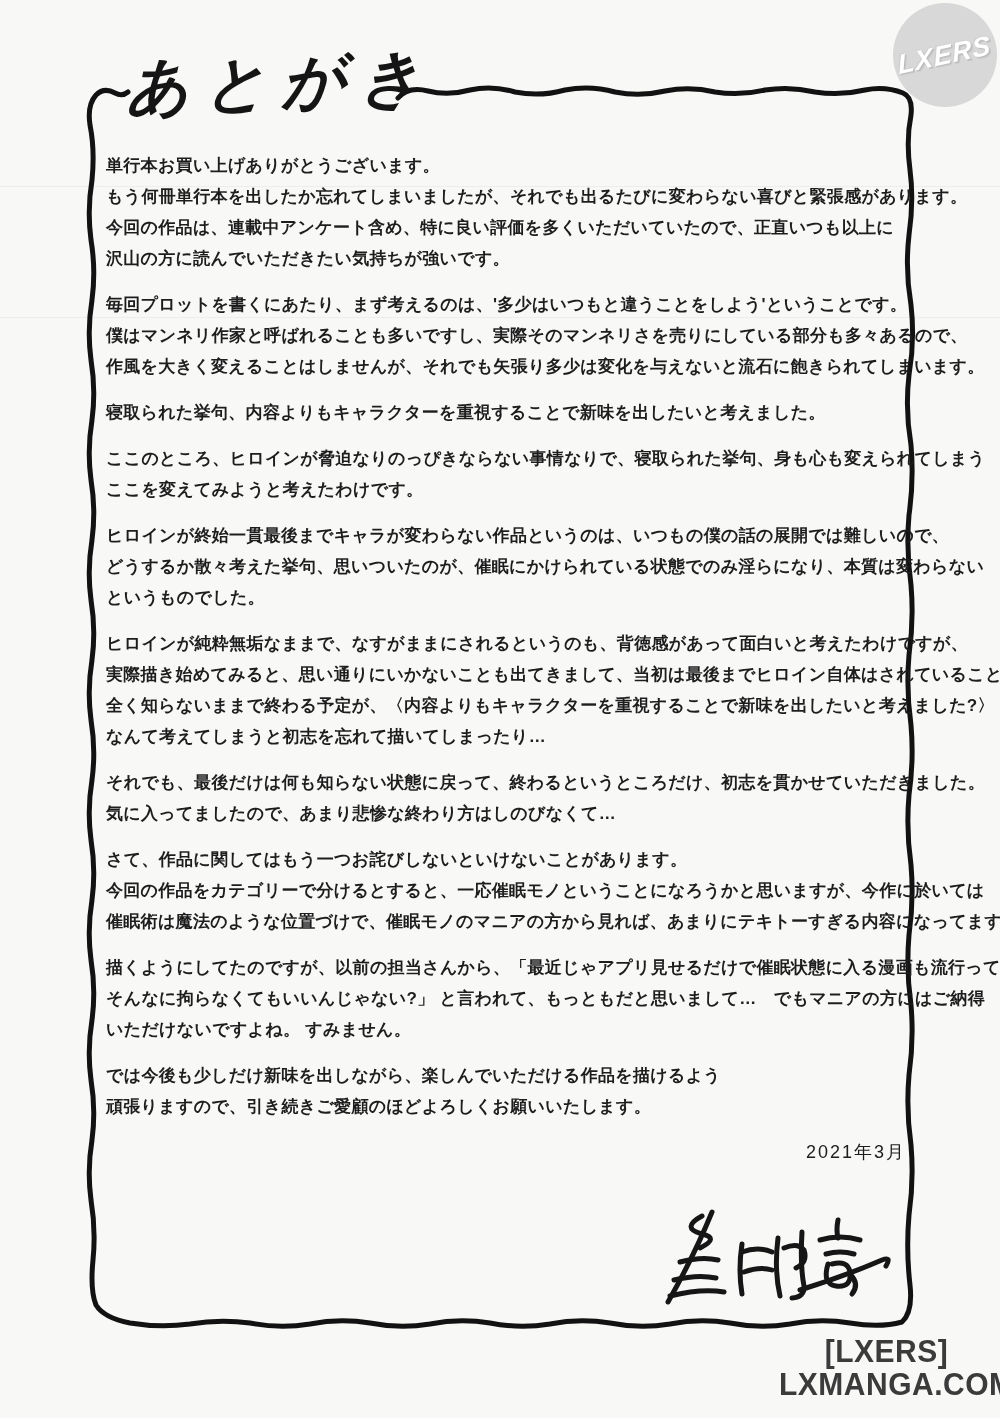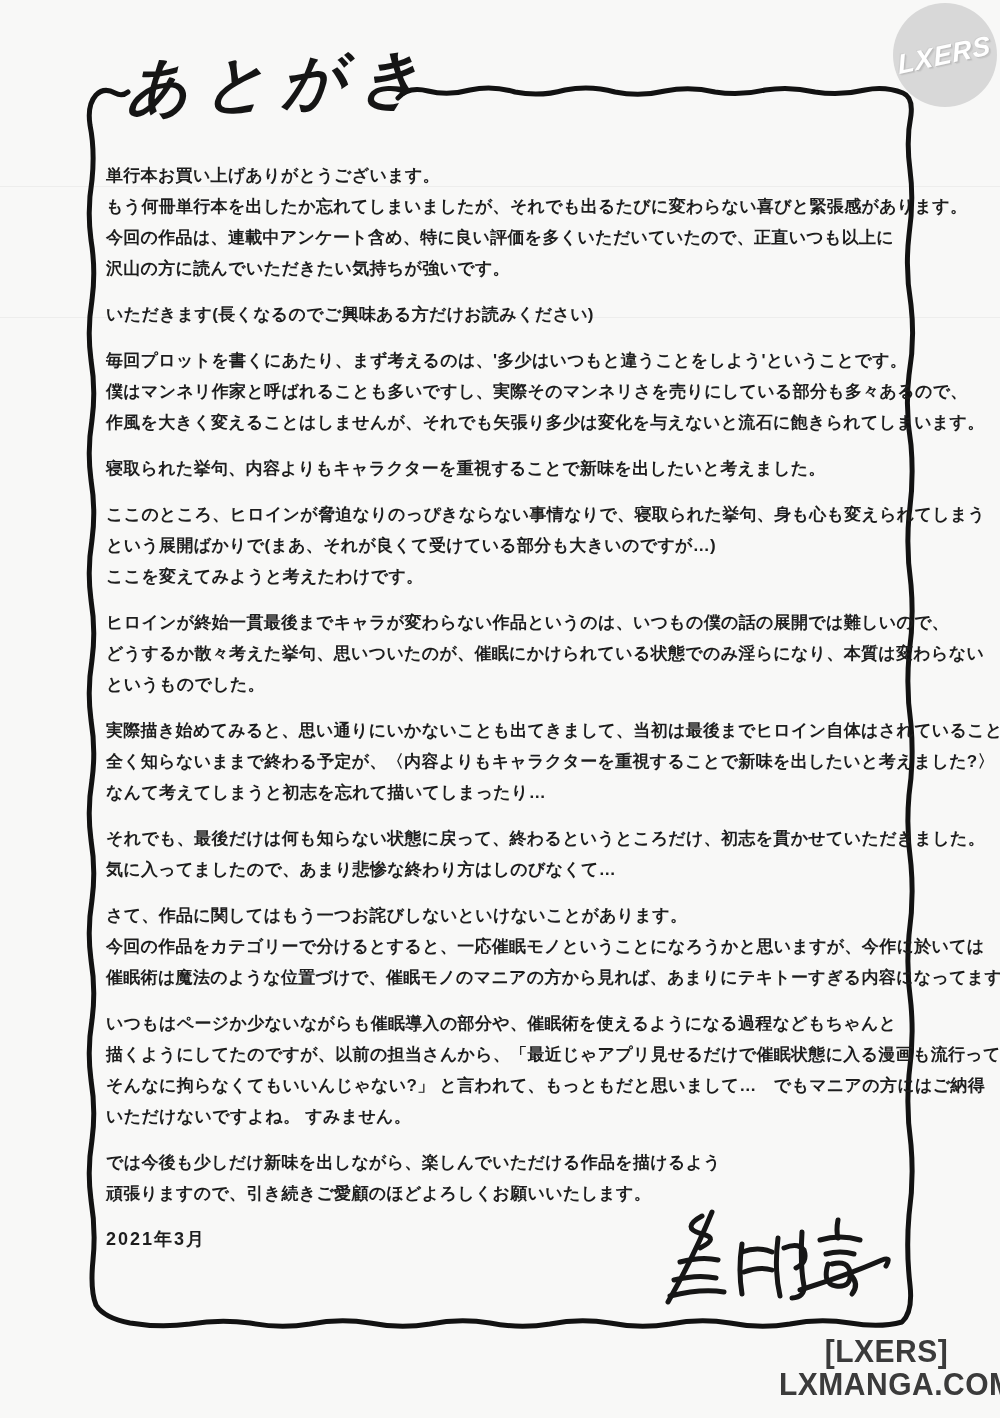--- a/index.html
+++ b/index.html
@@ -16,29 +16,29 @@
   .frame-svg{position:absolute;left:0;top:0;pointer-events:none;}
   .page-title{
     position:absolute;left:126px;top:40px;margin:0;
     font-size:62px;font-weight:700;font-style:italic;
     letter-spacing:14px;color:#151515;
     transform:rotate(-2deg);
     font-family:"DejaVu Serif","Liberation Serif",serif;
     white-space:nowrap;
   }
   .content{
-    position:absolute;left:106px;top:160px;width:800px;
+    position:absolute;left:106px;top:150px;width:800px;
     color:#1d1d1d;font-size:17px;font-weight:600;
     letter-spacing:0.3px;
   }
   .para{margin:0 0 15px 0;}
   .line{height:31px;line-height:31px;white-space:nowrap;}
   .date-line{
-    height:31px;line-height:31px;text-align:left;
-    font-size:18px;font-weight:700;letter-spacing:2px;
+    height:31px;line-height:31px;text-align:right;
+    font-size:18px;font-weight:400;letter-spacing:2px;
   }
   .signature-svg{position:absolute;left:650px;top:1198px;}
   .sr-only{position:absolute;width:1px;height:1px;overflow:hidden;clip:rect(0 0 0 0);}
   .badge{
     position:absolute;left:893px;top:3px;width:104px;height:104px;
     border-radius:50%;background:#d8d8d8;
     display:flex;align-items:center;justify-content:center;
   }
   .badge-text{
     font-style:italic;font-weight:900;font-size:27px;
@@ -90,56 +90,54 @@
   <h1 class="page-title">あとがき</h1>
 
   <div class="content">
     <div class="para">
       <div class="line">単行本お買い上げありがとうございます。</div>
       <div class="line">もう何冊単行本を出したか忘れてしまいましたが、それでも出るたびに変わらない喜びと緊張感があります。</div>
       <div class="line">今回の作品は、連載中アンケート含め、特に良い評価を多くいただいていたので、正直いつも以上に</div>
       <div class="line">沢山の方に読んでいただきたい気持ちが強いです。</div>
     </div>
     <div class="para">
-      <div class="line">いただきます(長くなるのでご興味ある方だけお読みください)</div>
     </div>
     <div class="para">
       <div class="line">毎回プロットを書くにあたり、まず考えるのは、'多少はいつもと違うことをしよう'ということです。</div>
       <div class="line">僕はマンネリ作家と呼ばれることも多いですし、実際そのマンネリさを売りにしている部分も多々あるので、</div>
       <div class="line">作風を大きく変えることはしませんが、それでも矢張り多少は変化を与えないと流石に飽きられてしまいます。</div>
     </div>
     <div class="para">
       <div class="line">寝取られた挙句、内容よりもキャラクターを重視することで新味を出したいと考えました。</div>
     </div>
     <div class="para">
       <div class="line">ここのところ、ヒロインが脅迫なりのっぴきならない事情なりで、寝取られた挙句、身も心も変えられてしまう</div>
-      <div class="line">という展開ばかりで(まあ、それが良くて受けている部分も大きいのですが…)</div>
       <div class="line">ここを変えてみようと考えたわけです。</div>
     </div>
     <div class="para">
       <div class="line">ヒロインが終始一貫最後までキャラが変わらない作品というのは、いつもの僕の話の展開では難しいので、</div>
       <div class="line">どうするか散々考えた挙句、思いついたのが、催眠にかけられている状態でのみ淫らになり、本質は変わらない</div>
       <div class="line">というものでした。</div>
     </div>
     <div class="para">
+      <div class="line">ヒロインが純粋無垢なままで、なすがままにされるというのも、背徳感があって面白いと考えたわけですが、</div>
       <div class="line">実際描き始めてみると、思い通りにいかないことも出てきまして、当初は最後までヒロイン自体はされていることを</div>
       <div class="line">全く知らないままで終わる予定が、〈内容よりもキャラクターを重視することで新味を出したいと考えました?〉</div>
       <div class="line">なんて考えてしまうと初志を忘れて描いてしまったり…</div>
     </div>
     <div class="para">
       <div class="line">それでも、最後だけは何も知らない状態に戻って、終わるというところだけ、初志を貫かせていただきました。</div>
       <div class="line">気に入ってましたので、あまり悲惨な終わり方はしのびなくて…</div>
     </div>
     <div class="para">
       <div class="line">さて、作品に関してはもう一つお詫びしないといけないことがあります。</div>
       <div class="line">今回の作品をカテゴリーで分けるとすると、一応催眠モノということになろうかと思いますが、今作に於いては</div>
       <div class="line">催眠術は魔法のような位置づけで、催眠モノのマニアの方から見れば、あまりにテキトーすぎる内容になってます。</div>
     </div>
     <div class="para">
-      <div class="line">いつもはページか少ないながらも催眠導入の部分や、催眠術を使えるようになる過程などもちゃんと</div>
       <div class="line">描くようにしてたのですが、以前の担当さんから、「最近じゃアプリ見せるだけで催眠状態に入る漫画も流行ってるし</div>
       <div class="line">そんなに拘らなくてもいいんじゃない?」 と言われて、もっともだと思いまして…　でもマニアの方にはご納得</div>
       <div class="line">いただけないですよね。 すみません。</div>
     </div>
     <div class="para">
       <div class="line">では今後も少しだけ新味を出しながら、楽しんでいただける作品を描けるよう</div>
       <div class="line">頑張りますので、引き続きご愛顧のほどよろしくお願いいたします。</div>
     </div>
     <div class="date-line">2021年3月</div>
   </div>

